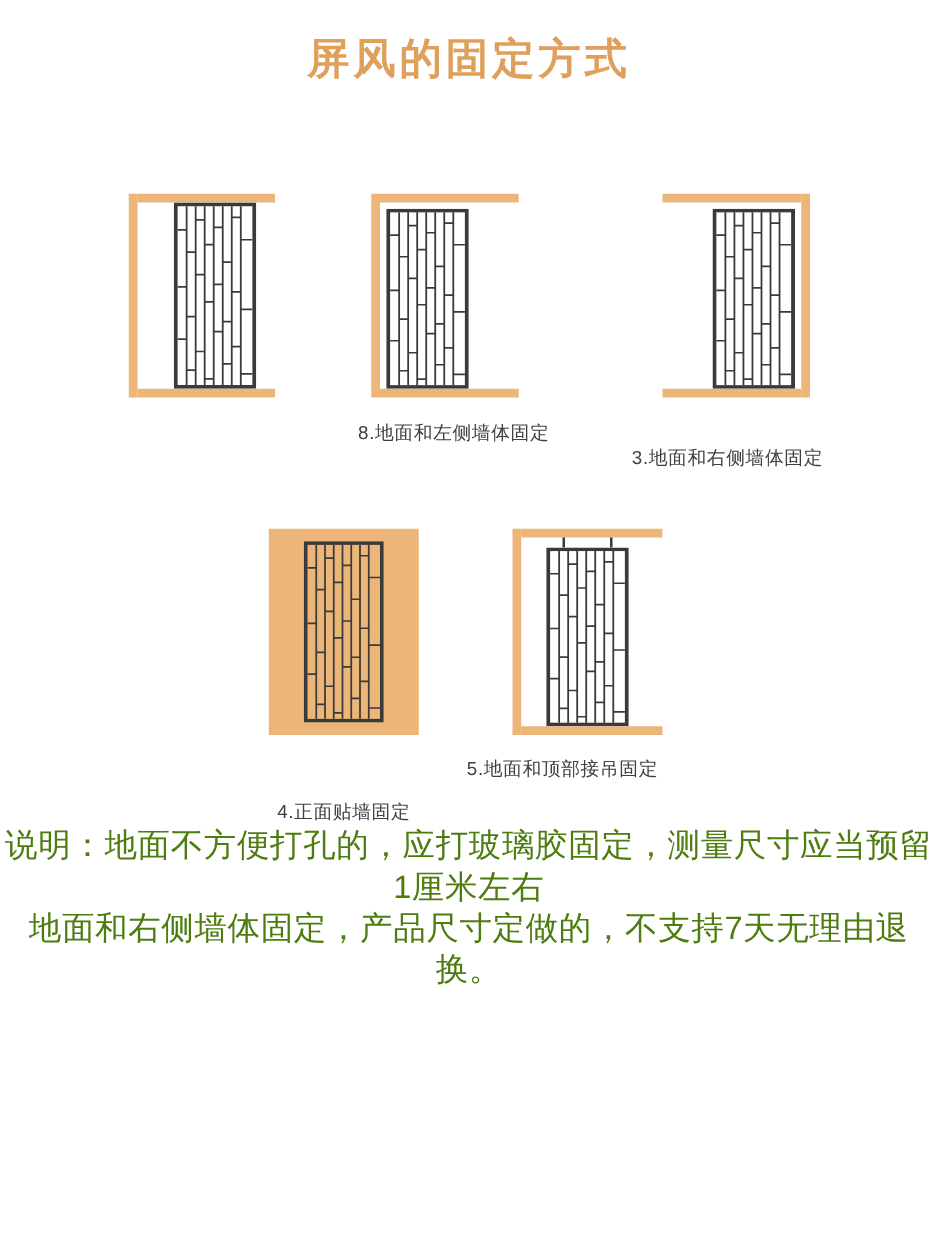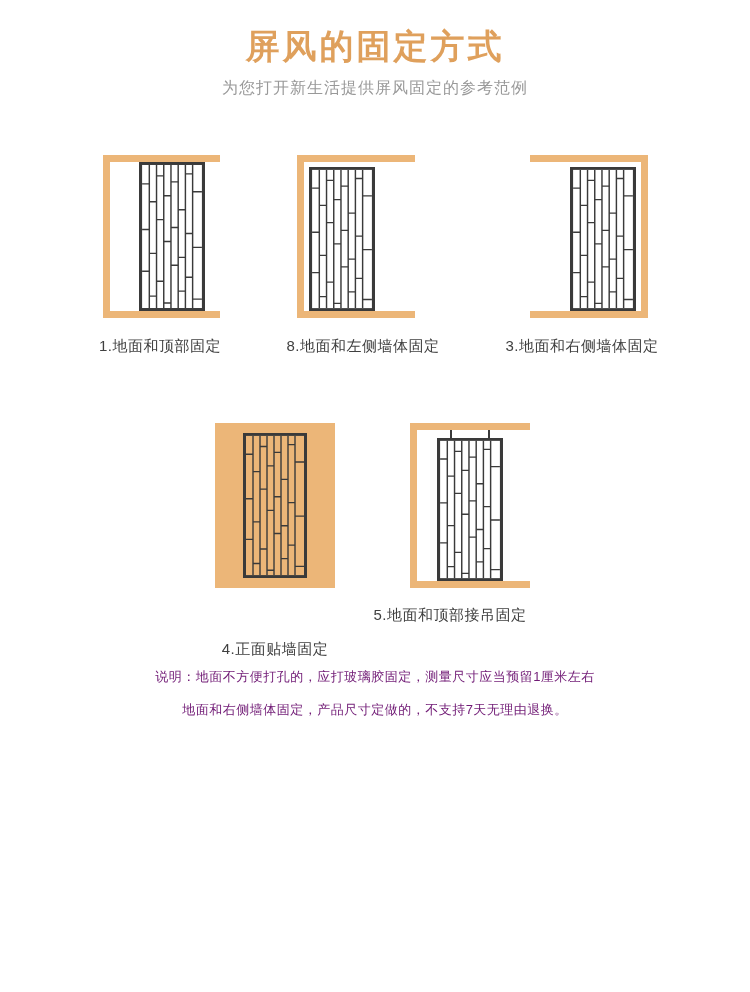--- a/index.html
+++ b/index.html
@@ -22,41 +22,40 @@
   .diag { position:absolute; }
   .bar  { position:absolute; background:#ecb678; }
   .screen { position:absolute; display:block; }
   .hanger { position:absolute; width:2px; background:#3a3a3a; }
   .caption {
     position:absolute; width:220px; text-align:center;
     font-size:15px; color:#404040; letter-spacing:0.5px;
   }
   .note {
     position:absolute; top:660px; left:0; width:100%;
-    text-align:center; font-size:13px; color:#701a75;
+    text-align:center; font-size:26px; color:#4d7c0f;
     line-height:33px; letter-spacing:0.5px;
   }
 </style>
 </head>
 <body>
 
 <div class="page">
 
   <svg width="0" height="0" style="position:absolute" aria-hidden="true">
     <defs>
       <g id="screen-art">
         <rect x="1.5" y="1.5" width="61" height="147" fill="none" stroke="#3a3a3a" stroke-width="3"></rect>
         <path d="M10 3V147M17 3V147M24 3V147M31 3V147M38 3V147M45 3V147M52 3V147" stroke="#3a3a3a" stroke-width="1.4" fill="none"></path>
         <path d="M3 22H10M3 68H10M3 110H10M10 40H17M10 92H17M10 135H17M17 14H24M17 58H24M17 120H24M24 34H31M24 80H31M24 142H31M31 20H38M31 66H38M31 104H38M38 48H45M38 96H45M38 130H45M45 12H52M45 72H52M45 116H52M52 30H61M52 86H61M52 138H61" stroke="#3a3a3a" stroke-width="1.4" fill="none"></path>
       </g>
     </defs>
   </svg>
 
   <div class="title">屏风的固定方式</div>
-  <div class="subtitle">为您打开新生活提供屏风固定的参考范例</div>
 
   <div class="diag" style="left:103px;top:155px;width:117px;height:163px">
     <div class="bar" style="left:0;top:0;width:7px;height:163px"></div>
     <div class="bar" style="left:7px;top:0;width:110px;height:7px"></div>
     <div class="bar" style="left:7px;top:156px;width:110px;height:7px"></div>
     <svg class="screen" style="left:36px;top:7px;width:66px;height:149px" viewBox="0 0 64 150" preserveAspectRatio="none">
         <use href="#screen-art"></use>
       </svg>
   </div>
 
@@ -88,23 +87,22 @@
     <div class="bar" style="left:0;top:0;width:7px;height:165px"></div>
     <div class="bar" style="left:7px;top:0;width:113px;height:7px"></div>
     <div class="bar" style="left:7px;top:158px;width:113px;height:7px"></div>
     <div class="hanger" style="left:40px;top:7px;height:8px"></div>
     <div class="hanger" style="left:78px;top:7px;height:8px"></div>
     <svg class="screen" style="left:27px;top:15px;width:66px;height:143px" viewBox="0 0 64 150" preserveAspectRatio="none">
         <use href="#screen-art"></use>
       </svg>
   </div>
 
-  <div class="caption" style="left:50px;top:337px">1.地面和顶部固定</div>
   <div class="caption" style="left:253px;top:337px">8.地面和左侧墙体固定</div>
-  <div class="caption" style="left:472px;top:337px">3.地面和右侧墙体固定</div>
+  <div class="caption" style="left:472px;top:357px">3.地面和右侧墙体固定</div>
   <div class="caption" style="left:165px;top:640px">4.正面贴墙固定</div>
   <div class="caption" style="left:340px;top:606px">5.地面和顶部接吊固定</div>
 
   <div class="note">
     <div>说明：地面不方便打孔的，应打玻璃胶固定，测量尺寸应当预留1厘米左右</div>
     <div>地面和右侧墙体固定，产品尺寸定做的，不支持7天无理由退换。</div>
   </div>
 
 </div>
 

